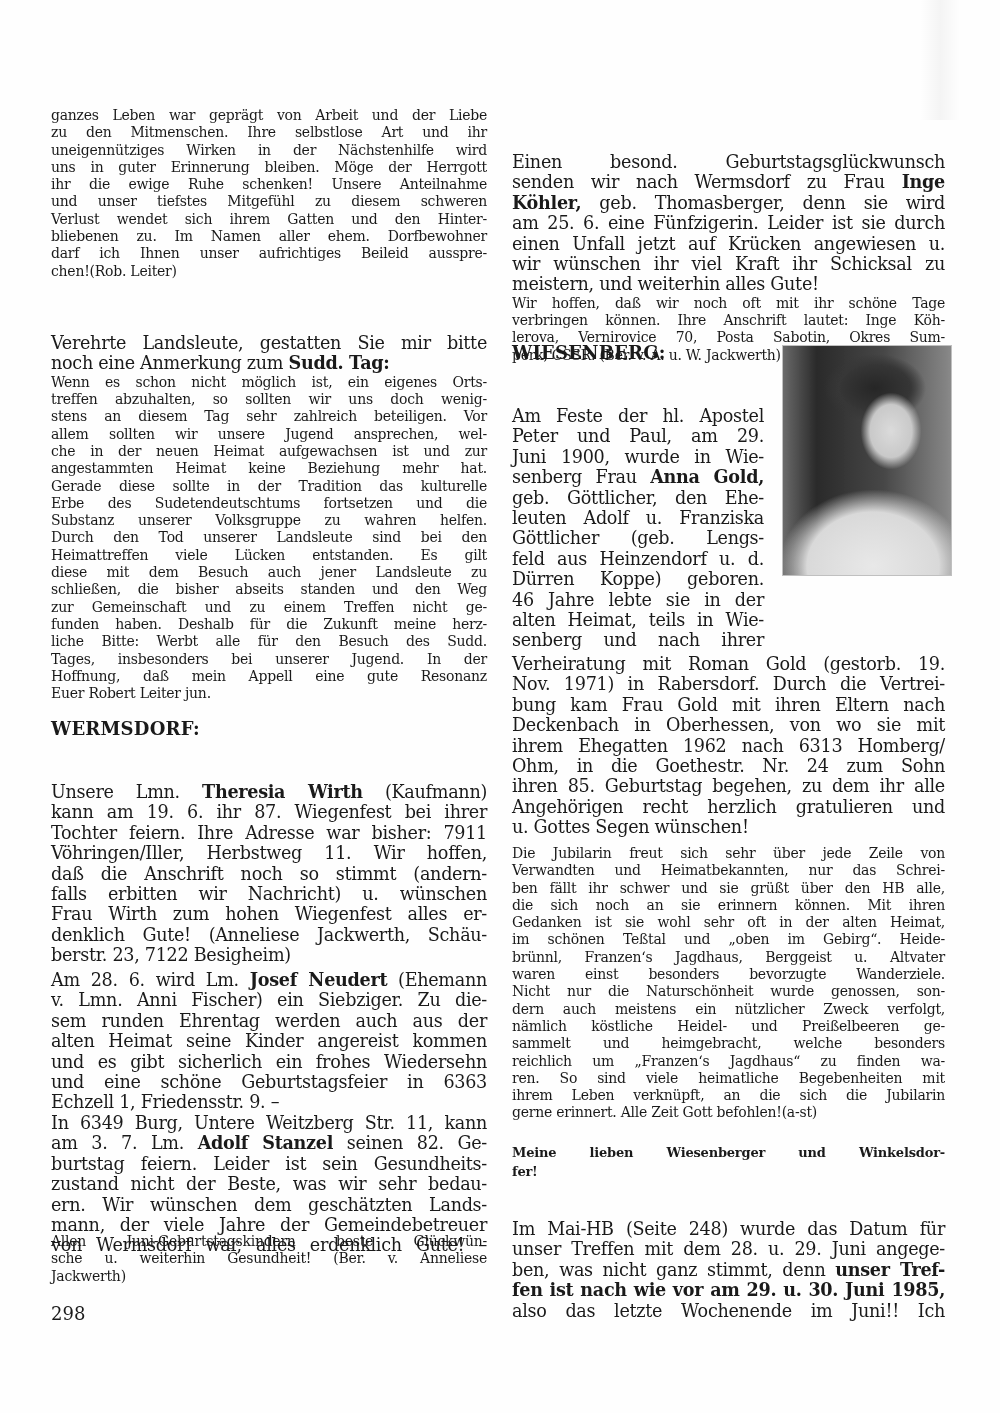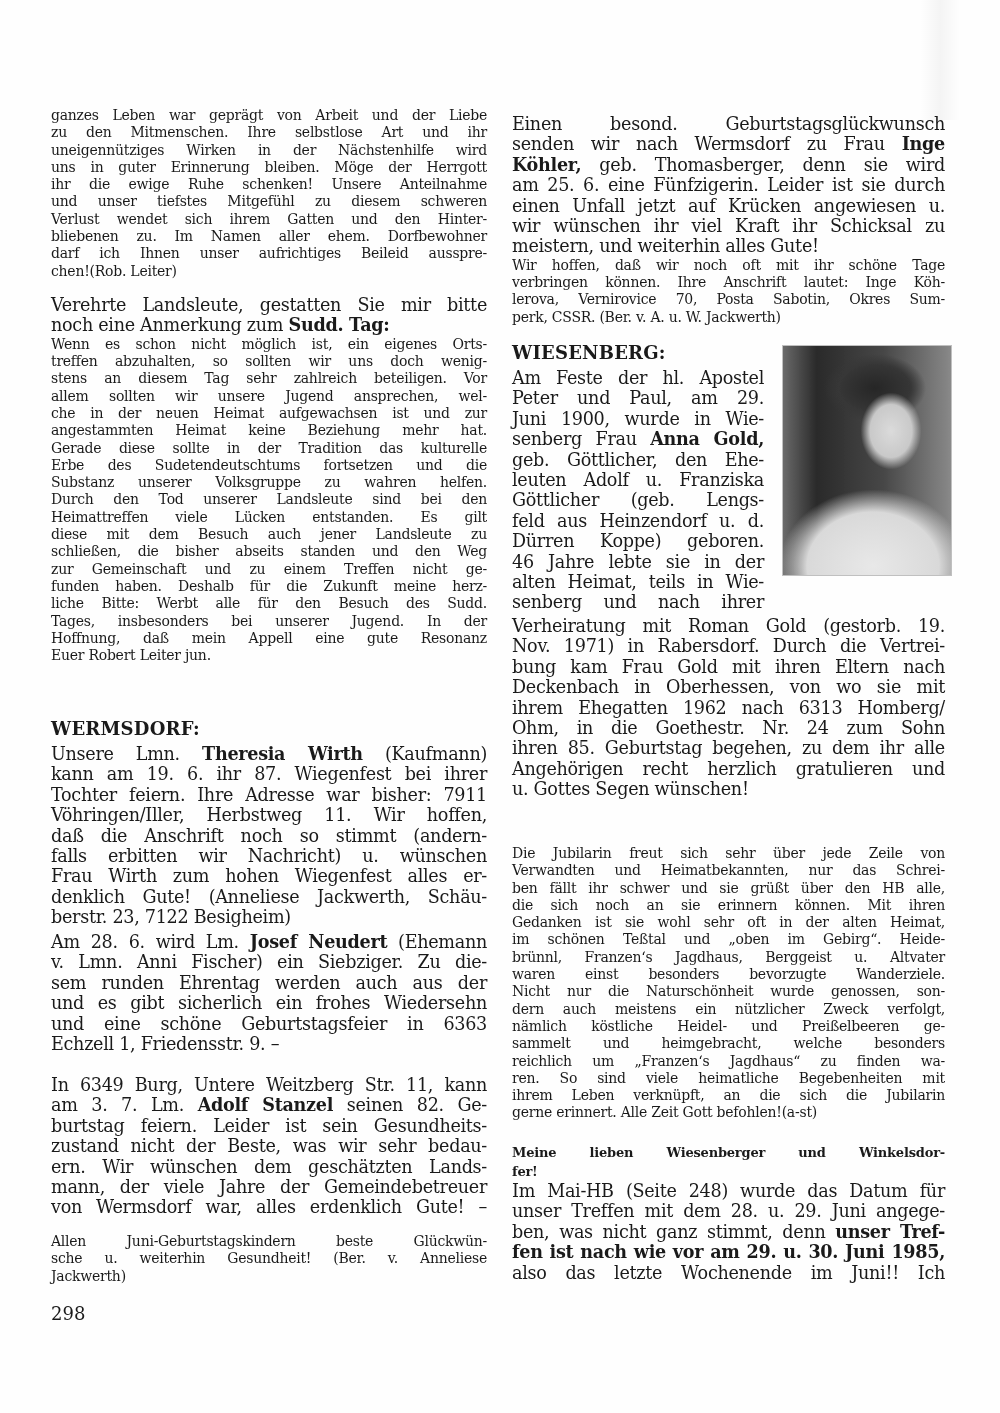--- a/index.html
+++ b/index.html
@@ -17,21 +17,21 @@
       background: linear-gradient(to right, rgba(0,0,0,0), rgba(0,0,0,0.04), rgba(0,0,0,0));
     }
     .col { position: absolute; top: 0; }
     .col-left { left: 51px; width: 436px; }
     .col-right { left: 512px; width: 433px; }
 
     .line { white-space: nowrap; display: block; text-align: justify; text-align-last: justify; }
     .line.last { text-align-last: left; }
 
     .small { font-size: 14px; line-height: 17.3px; letter-spacing: -0.25px; }
-    .large { font-size: 17.6px; line-height: 20.4px; letter-spacing: -0.3px; }
+    .large { font-size: 17.6px; line-height: 20.4px; letter-spacing: -0.3px; margin-top: 38px; }
 
     .heading { font-weight: bold; font-size: 18px; line-height: 22px; position: absolute; letter-spacing: 0.2px; }
     b { font-weight: bold; }
 
     .block { position: absolute; left: 0; right: 0; }
     .row-split { display: flex; white-space: nowrap; }
 
     .photo {
       position: absolute; left: 782px; top: 345px; width: 168px; height: 229px;
       background:
@@ -112,20 +112,21 @@
           <span class="line">denklich Gute! (Anneliese Jackwerth, Schäu-</span>
           <span class="line last">berstr. 23, 7122 Besigheim)</span>
         </div>
     </div>
 
     <div class="block large" style="top:932px;">
       <span class="line"><span>Am 28. 6. wird Lm. </span><b>Josef Neudert</b><span> (Ehemann</span></span>
       <div id="neudert-lines">
           <span class="line">v. Lmn. Anni Fischer) ein Siebziger. Zu die-</span>
           <span class="line">sem runden Ehrentag werden auch aus der</span>
+          <span class="line">alten Heimat seine Kinder angereist kommen</span>
           <span class="line">und es gibt sicherlich ein frohes Wiedersehn</span>
           <span class="line">und eine schöne Geburtstagsfeier in 6363</span>
           <span class="line last">Echzell 1, Friedensstr. 9. –</span>
         </div>
     </div>
 
     <div class="block large" style="top:1075px;">
       <span class="line">In 6349 Burg, Untere Weitzberg Str. 11, kann</span>
       <span class="line"><span>am 3. 7. Lm. </span><b>Adolf Stanzel</b><span> seinen 82. Ge-</span></span>
       <div id="stanzel-lines">

